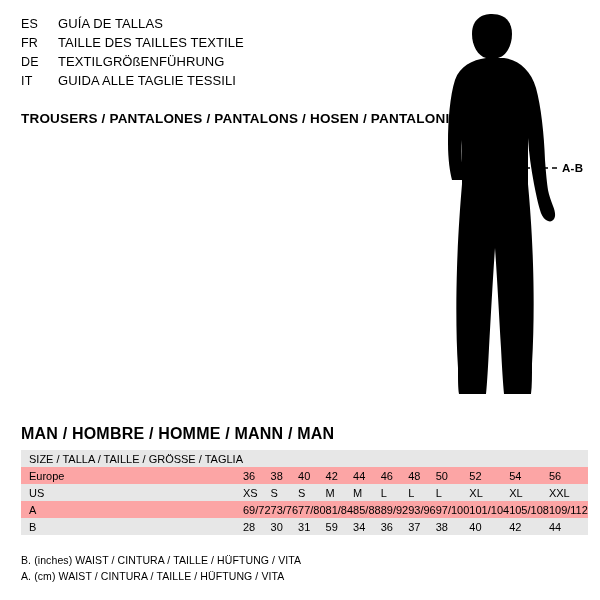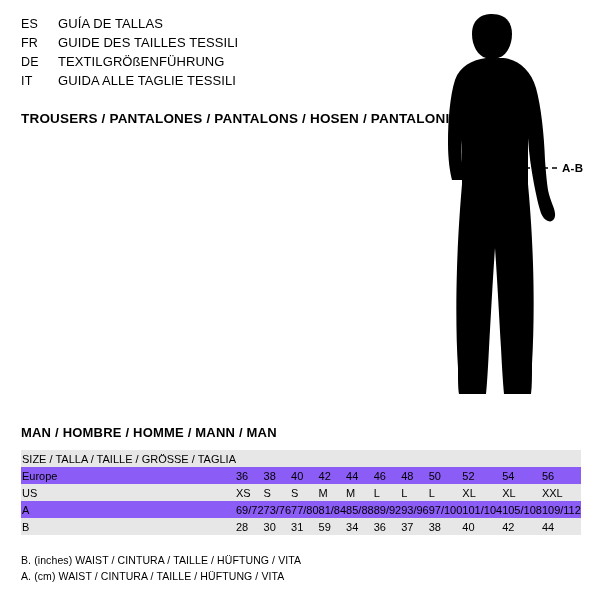--- a/index.html
+++ b/index.html
@@ -72,21 +72,21 @@
     font-size: 11.5px;
     font-weight: bold;
     letter-spacing: 0.3px;
   }
 
   
   .table-title {
     position: absolute;
     left: 21px;
     top: 425px;
-    font-size: 13px;
+    font-size: 16px;
     font-weight: bold;
     letter-spacing: 0.2px;
   }
   .size-table {
     position: absolute;
     left: 21px;
     top: 450px;
     width: 558px;
     border-collapse: collapse;
     font-size: 11px;
@@ -94,25 +94,25 @@
   .size-table td {
     padding: 0;
     height: 17px;
     vertical-align: middle;
     white-space: nowrap;
   }
   .size-table tr.shaded {
     background: #e7e7e7;
   }
   .size-table tr.plain {
-    background: #8b5cf6;
+    background: #fca5a5;
   }
   .size-table .lbl {
     width: 88px;
-    padding-left: 1px;
+    padding-left: 8px;
   }
   .size-table .val {
     width: 47px;
     text-align: left;
     margin-left: 12px;
   }
   .size-table .first-val {
     padding-left: 0;
   }
 
@@ -134,21 +134,21 @@
 
 <div class="page">
 
   <div class="lang-block">
     <div class="lang-row">
       <span class="lang-code">ES</span>
       <span class="lang-text">GUÍA DE TALLAS</span>
     </div>
     <div class="lang-row">
       <span class="lang-code">FR</span>
-      <span class="lang-text">GUIDE DES TAILLES TESSILI</span>
+      <span class="lang-text">TAILLE DES TAILLES TEXTILE</span>
     </div>
     <div class="lang-row">
       <span class="lang-code">DE</span>
       <span class="lang-text">TEXTILGRÖßENFÜHRUNG</span>
     </div>
     <div class="lang-row">
       <span class="lang-code">IT</span>
       <span class="lang-text">GUIDA ALLE TAGLIE TESSILI</span>
     </div>
   </div>

